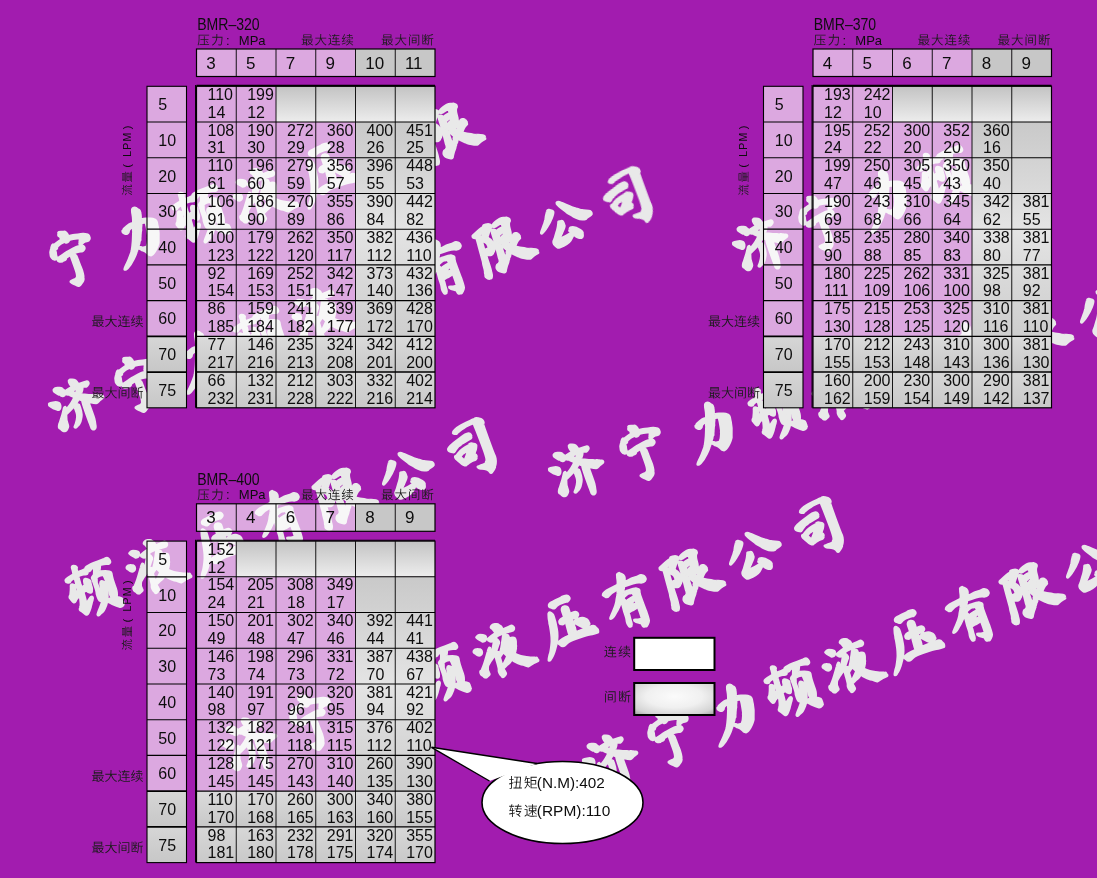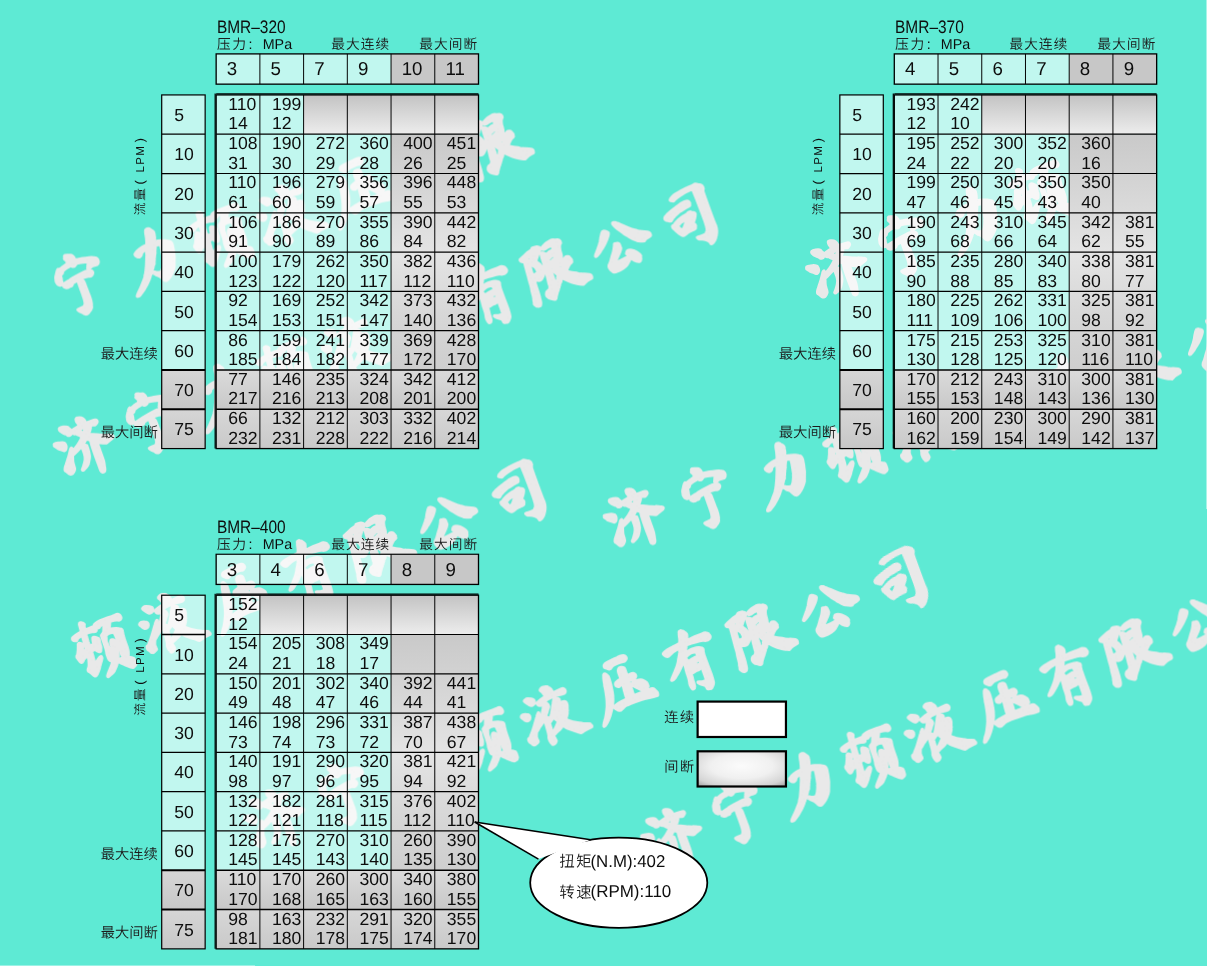--- a/index.html
+++ b/index.html
@@ -1,14 +1,14 @@
 <!DOCTYPE html>
 <html><head><meta charset="utf-8"><style>
 html,body{margin:0;padding:0;background:#fff;}
-.page{position:relative;width:1097px;height:878px;overflow:hidden;background:#5eead4;font-family:"Liberation Sans",sans-serif;}
+.page{position:relative;width:1097px;height:878px;overflow:hidden;background:#a21caf;font-family:"Liberation Sans",sans-serif;}
 svg text{font-family:"Liberation Sans",sans-serif;fill:#0d0d0d;}
 </style></head><body>
 <div class="page">
 <svg width="1097" height="878" viewBox="0 0 1097 878">
 <defs>
 <path id="b0" d="M154 496Q178 489 186 489Q196 489 218.0 476.5Q240 464 242 459Q257 411 227 376Q217 365 207.5 365.5Q198 366 184 380Q168 396 160 400Q151 404 137.0 418.5Q123 433 119 441Q113 452 100.0 465.0Q87 478 91.0 482.5Q95 487 95.0 493.0Q95 499 99 501Q116 508 154 496ZM546 745Q628 731 632 656L633 633H700Q757 633 776.0 629.5Q795 626 798 614Q804 591 772 576Q759 568 754.5 567.5Q750 567 742 573Q729 579 703 581Q676 584 676 577Q676 575 679 568Q689 553 628 486Q621 477 620.5 476.0Q620 475 622 468Q624 462 629 462Q643 462 740 411Q768 397 799.0 386.0Q830 375 832.0 372.5Q834 370 844.5 370.0Q855 370 862.0 364.5Q869 359 889.0 352.5Q909 346 910.5 342.5Q912 339 930 332Q959 319 937 303Q925 296 902.5 291.0Q880 286 853.0 273.0Q826 260 820 260Q814 260 774.5 278.5Q735 297 718 309Q690 326 687 314Q687 312 689 310Q692 303 691 161Q691 56 689.0 31.5Q687 7 681 -22Q671 -64 669 -81Q662 -121 639 -124Q625 -126 617 -117Q610 -109 609.0 -99.5Q608 -90 608 -48Q608 -27 608 -6Q605 87 609 264Q613 359 618 367Q622 373 619.5 376.5Q617 380 602 392Q580 408 576 413Q569 419 563.0 417.0Q557 415 546 403Q532 389 510 374Q480 353 480 349Q481 347 494 345Q512 343 522 332L534 321V273Q533 214 519 162Q509 131 485 96Q470 72 470 70Q470 65 443.0 44.0Q416 23 406 20Q393 16 382 9Q364 -2 358 7Q355 10 363 17Q380 30 428 101Q453 138 462.0 178.5Q471 219 468 281Q466 336 464.5 337.5Q463 339 437 326Q374 293 332 275Q294 259 290.0 255.0Q286 251 280.0 230.0Q274 209 271 202Q255 163 255 114Q255 72 249 56Q241 42 223.5 25.5Q206 9 198 8Q177 7 166.5 13.5Q156 20 146 42Q134 67 125 75Q119 82 118.0 85.0Q117 88 121.0 99.5Q125 111 133.5 125.0Q142 139 149 146Q153 149 188.5 196.0Q224 243 228 247Q231 250 260.0 293.0Q289 336 295 347Q304 361 313 361Q315 361 315.0 353.0Q315 345 313.5 334.5Q312 324 310 316Q307 309 311 309Q318 309 407 366Q449 394 484 427L519 461L505 480Q491 500 478 508Q461 519 461.0 530.0Q461 541 478 551Q492 556 502.0 553.0Q512 550 533 529Q548 515 553.5 512.0Q559 509 563 512Q568 517 592.0 548.5Q616 580 616 582Q616 586 606.5 587.0Q597 588 590 587Q584 586 565 586Q547 587 503.0 571.0Q459 555 453 547Q445 537 430.5 544.0Q416 551 407 566Q403 573 395 578Q390 581 387.5 580.0Q385 579 380 567Q374 556 370.5 554.0Q367 552 354 552Q336 552 327.5 562.5Q319 573 319.0 577.5Q319 582 307 588Q299 592 281.5 610.5Q264 629 249 653Q240 665 241.0 677.0Q242 689 252 693Q264 700 304.0 691.0Q344 682 358.0 671.5Q372 661 372.0 651.5Q372 642 377 638Q391 625 391 603Q391 594 392.0 592.5Q393 591 397 593Q407 598 448.0 609.0Q489 620 507 623Q546 626 538 632Q534 636 534.0 646.0Q534 656 526 678Q519 699 519.5 721.0Q520 743 529 745Q534 746 546 745Z"></path>
 <path id="b1" d="M539 276Q540 192 541 159Q544 110 538.0 55.0Q532 0 523 -11Q520 -16 520 -21Q520 -31 511.0 -44.0Q502 -57 491 -64Q477 -73 470 -78Q448 -98 428.0 -102.0Q408 -106 397 -93Q387 -82 380.0 -74.0Q373 -66 373.0 -62.0Q373 -58 360 -53Q351 -47 333.0 -26.0Q315 -5 318.5 -1.5Q322 2 367 3Q399 4 408.0 6.0Q417 8 428 16Q440 26 445.5 36.0Q451 46 457 78Q464 107 463.5 247.0Q463 387 465.0 390.5Q467 394 483.5 391.5Q500 389 511.0 383.5Q522 378 526.5 375.0Q531 372 534.5 358.5Q538 345 538.0 330.5Q538 316 539 276ZM683 476Q701 467 705.5 450.0Q710 433 697 420Q687 410 672.0 403.5Q657 397 652 401Q634 415 568.0 416.5Q502 418 448 406Q428 401 405.0 398.0Q382 395 376.0 391.5Q370 388 365 376Q359 366 349.5 363.0Q340 360 330 365Q322 368 314 363Q294 349 261 369Q247 378 245.0 382.0Q243 386 245 397Q247 412 254 417Q271 429 326 438Q351 442 363 446Q381 454 456.5 466.5Q532 479 590 485Q611 487 641.5 484.0Q672 481 683 476ZM455 795Q478 785 484 785Q498 785 510.5 762.5Q523 740 523 715V693L551 690Q617 683 635 679Q678 666 730 657Q760 651 765.5 646.5Q771 642 795 633Q817 627 826.5 616.5Q836 606 839 587Q843 559 827.0 540.5Q811 522 786 527Q753 532 737.5 531.0Q722 530 701 520Q689 515 681.5 512.0Q674 509 669.5 508.5Q665 508 663.5 510.0Q662 512 662 518Q662 528 666.0 530.0Q670 532 672.5 543.0Q675 554 690 577L707 602L692 608Q676 615 668 619Q648 629 593.0 639.0Q538 649 521 644Q511 642 511.0 636.0Q511 630 499 625Q474 610 453 632Q446 639 433.5 641.5Q421 644 415 639Q413 636 389 636Q373 635 343.5 625.5Q314 616 300 607Q291 602 291.0 593.5Q291 585 282 580Q276 575 273.0 575.0Q270 575 264 580Q258 583 255.5 583.5Q253 584 250.5 580.0Q248 576 247.0 568.5Q246 561 245 544Q243 514 237.0 496.0Q231 478 234 467Q239 449 224.5 433.5Q210 418 195 428Q182 438 177.0 444.0Q172 450 167 465Q161 481 161.0 488.5Q161 496 167 519Q173 553 177.5 558.0Q182 563 210 607Q238 654 247 653Q250 653 253 647Q255 639 262.0 639.0Q269 639 293 650Q322 661 360.5 670.5Q399 680 404 686Q407 690 408.5 703.0Q410 716 409.0 728.0Q408 740 406 740Q401 740 401.0 744.5Q401 749 395.0 755.0Q389 761 389.0 768.0Q389 775 395.0 778.0Q401 781 401.0 792.5Q401 804 404 807Q412 815 455 795Z"></path>
 <path id="b2" d="M609 792Q616 792 628.0 784.0Q640 776 640 770Q641 765 654 751Q670 735 673.0 723.0Q676 711 670 685Q666 657 657.0 627.5Q648 598 643 596Q638 592 639.5 585.0Q641 578 646 575Q653 573 667 573Q687 573 726.5 561.5Q766 550 796 537Q836 517 838.0 514.0Q840 511 848 507Q860 500 865.5 482.0Q871 464 868 443Q864 423 857 375Q844 280 793 164Q788 150 788 146Q788 141 767.5 114.0Q747 87 727 66Q699 36 664.5 12.5Q630 -11 612 -11Q604 -11 592.0 0.5Q580 12 575 26Q546 87 513 107Q500 114 498.0 120.5Q496 127 480 144Q453 172 466 172Q481 172 503 152Q522 136 565 131Q583 128 590.0 133.5Q597 139 622 171Q630 181 658 245Q665 261 665.0 268.0Q665 275 669 279Q675 285 691.5 367.0Q708 449 710 486L713 514L697 521Q679 527 656 527Q637 529 633.0 527.0Q629 525 627 517Q622 499 597 450Q595 443 591.5 430.0Q588 417 582.5 412.0Q577 407 577.0 401.5Q577 396 570.5 391.0Q564 386 564.0 376.5Q564 367 557.5 361.5Q551 356 551.0 350.0Q551 344 545 332Q526 296 526 283Q526 278 513.0 268.0Q500 258 500 253Q500 244 466 203Q463 198 441.5 168.0Q420 138 416.0 138.0Q412 138 412.0 131.5Q412 125 405.5 122.5Q399 120 399 117Q399 108 325 35Q247 -41 177 -77Q163 -84 149.0 -85.5Q135 -87 131 -81Q129 -78 170 -39Q242 30 259 52Q272 69 286.0 83.5Q300 98 311.0 111.5Q322 125 329.0 134.0Q336 143 336.0 147.0Q336 151 348 166Q364 189 383 229Q416 295 441 360Q463 415 469.0 428.5Q475 442 475.0 449.0Q475 456 481.0 469.0Q487 482 491.5 494.5Q496 507 498 515Q500 521 496 521Q493 521 481 519Q461 516 431 505Q412 497 405.5 492.5Q399 488 397 478Q393 466 382.0 457.5Q371 449 357 449Q344 450 327.0 466.5Q310 483 310.0 496.0Q310 509 314.5 509.0Q319 509 331 519Q344 533 396.5 550.5Q449 568 474 568Q490 568 505 571L521 573L538 624Q554 676 558.5 708.5Q563 741 571 763Q576 778 579.5 783.0Q583 788 589 790Q600 791 609 792Z"></path>
 <path id="b3" d="M658 404Q668 404 679.5 396.0Q691 388 698 377Q717 344 700 280Q689 237 680 190Q673 158 668 148L658 124Q633 63 601 27Q553 -27 538.5 -39.5Q524 -52 489 -64Q464 -72 453 -79Q428 -92 429 -78Q429 -77 429 -75Q432 -63 502 12Q544 56 570 99Q582 116 595.0 146.5Q608 177 610 190Q614 208 617 230Q635 315 635 347Q635 367 643.5 385.5Q652 404 658 404ZM345 779Q370 755 355 743Q349 738 346.5 712.0Q344 686 342 677Q342 672 344.5 670.5Q347 669 356 670Q371 670 431.5 672.0Q492 674 496.0 677.0Q500 680 500 689Q500 696 504.0 699.0Q508 702 521 706Q592 727 715 723Q793 722 827 725Q863 729 875.5 724.5Q888 720 894 702Q909 658 888 647Q876 641 868.5 641.0Q861 641 846 649Q814 665 751 668L721 669V655Q721 646 705.0 616.5Q689 587 678 572Q670 564 680 560Q686 559 702 557Q738 550 777.0 536.0Q816 522 837 506Q850 497 852.0 492.0Q854 487 853 477Q842 416 839.5 379.5Q837 343 837 274Q838 210 833.5 180.0Q829 150 816 118Q803 91 804.5 83.0Q806 75 828 64Q852 52 860.5 44.5Q869 37 871 37Q874 37 874.5 17.0Q875 -3 874.5 -25.0Q874 -47 871 -54Q865 -73 830 -79Q818 -81 806.5 -74.5Q795 -68 762 -39Q743 -22 709.0 11.0Q675 44 668 52Q663 60 661.5 73.5Q660 87 665 91Q670 93 709 96L748 99L738 119Q727 141 729 158Q739 235 742.0 275.0Q745 315 744 379Q743 438 740.0 460.5Q737 483 731.0 492.0Q725 501 709 504Q690 510 667 510Q649 510 627.0 504.0Q605 498 603 492Q602 487 591 450L578 413L581 292Q583 194 580.0 169.5Q577 145 562 132Q551 121 542.5 125.0Q534 129 532 144Q529 160 529.0 204.0Q529 248 532 253Q543 271 544 409L545 512L556 520Q566 530 578 536Q588 541 593.0 549.0Q598 557 607 580L626 630Q640 663 637 666Q632 675 600.5 666.5Q569 658 560 646Q554 637 543.0 637.0Q532 637 523 646Q512 655 506.0 651.0Q500 647 500 632Q500 587 446 614Q426 624 383 624H340L333 591Q328 559 325 492Q324 434 328.0 425.0Q332 416 355 424Q374 430 386.0 430.0Q398 430 398 434Q398 440 402.5 473.0Q407 506 410 511Q420 549 470 502Q492 483 489 475Q478 435 478 389Q479 361 468.5 338.5Q458 316 458.0 312.0Q458 308 451 303Q444 297 426.5 310.0Q409 323 399.5 341.0Q390 359 387.5 360.5Q385 362 371 359L342 352Q321 347 322 304Q322 275 316 230Q313 207 311.5 193.5Q310 180 310.0 171.0Q310 162 311.5 159.0Q313 156 315 156Q326 156 386 202Q430 237 438 217Q443 206 418 173Q399 149 388.5 132.0Q378 115 371.5 108.5Q365 102 356 85Q344 62 285 1Q280 -5 268.5 -7.5Q257 -10 251 -6Q244 -2 227.0 32.5Q210 67 199 76Q176 95 198 118Q208 129 208.0 133.0Q208 137 215 143Q224 151 239.5 202.0Q255 253 260 298Q263 310 261.5 313.0Q260 316 256 316Q248 316 216.5 299.0Q185 282 178 275L160 256Q144 239 133.0 247.0Q122 255 113 290Q106 319 102.0 326.0Q98 333 101.0 343.5Q104 354 112 359Q120 363 128 378Q162 445 173 481Q179 506 185.0 512.5Q191 519 200 517Q210 514 220.0 504.5Q230 495 232.5 487.0Q235 479 230 475Q225 471 225.0 462.0Q225 453 215 421Q202 384 208 381Q210 380 218 381Q266 389 269 400Q271 406 273.5 472.0Q276 538 280.0 575.5Q284 613 283 615Q280 617 250.0 611.0Q220 605 208 599Q192 590 187 582Q178 565 152.0 578.5Q126 592 130 612Q134 622 138 625Q146 631 188.5 643.0Q231 655 252 658Q282 663 285.0 666.0Q288 669 292.5 706.5Q297 744 297 764Q297 783 303 788Q309 795 321.0 792.0Q333 789 345 779Z"></path>
 <path id="b4" d="M122 480Q149 470 156.5 455.0Q164 440 155 417Q148 399 129.0 392.5Q110 386 94 397Q86 402 77.0 413.0Q68 424 68 429Q68 432 56 448Q45 463 45.0 470.0Q45 477 55 485Q75 501 122 480ZM593 552Q607 552 625.0 545.0Q643 538 646 532Q656 513 635 493Q624 482 621 474Q619 469 621.0 467.5Q623 466 636 469Q653 472 681 471Q720 471 732 449Q736 441 732.5 417.0Q729 393 719 371Q710 350 710.0 338.5Q710 327 704.5 323.0Q699 319 696.5 306.0Q694 293 685.0 280.5Q676 268 670.5 257.5Q665 247 654.0 236.5Q643 226 642.5 221.0Q642 216 668 190Q713 143 807 96Q847 76 857.0 69.0Q867 62 892.5 55.0Q918 48 927.5 41.5Q937 35 947.5 33.0Q958 31 959.0 19.0Q960 7 964.5 3.0Q969 -1 967.5 -7.5Q966 -14 962 -15Q958 -16 940 -16Q882 -19 847 -30Q835 -33 812 -39L790 -43L768 -28Q747 -13 740.0 -4.0Q733 5 720 12Q706 19 654.5 62.5Q603 106 603 110Q603 115 589.5 131.5Q576 148 572 148Q565 148 553.5 137.5Q542 127 521.5 116.0Q501 105 490 103Q478 99 434 78L389 58L392 41Q394 23 397.0 13.0Q400 3 402 -15Q405 -28 403.0 -32.5Q401 -37 390 -46Q379 -56 364.5 -61.0Q350 -66 344 -63Q338 -62 335.5 -48.0Q333 -34 329.0 -33.0Q325 -32 321.0 2.5Q317 37 322 47Q338 72 345 187Q350 261 354.0 277.0Q358 293 356 313L355 335L338 320Q321 305 321.0 299.5Q321 294 305.0 286.0Q289 278 280.5 270.0Q272 262 258.0 254.0Q244 246 222.0 226.0Q200 206 186.0 196.5Q172 187 160 153Q149 127 147.5 115.5Q146 104 149 69Q151 51 150.0 47.5Q149 44 140 41Q130 37 115 29Q90 15 80 27Q75 33 69.5 33.0Q64 33 61.5 45.5Q59 58 45.5 71.5Q32 85 32 103Q32 136 46 136Q58 136 120 207Q153 246 256 389Q293 443 300 443Q302 443 303 441Q305 435 291.5 414.0Q278 393 250.0 336.5Q222 280 218 275Q197 236 205 236Q208 236 215 245Q225 256 243.5 276.0Q262 296 275.5 316.0Q289 336 319.5 374.0Q350 412 353 419Q361 433 375 455Q383 466 397.0 494.0Q411 522 426.5 531.0Q442 540 446 540Q453 540 461.5 525.0Q470 510 471 496Q472 485 470.5 479.0Q469 473 459 462Q445 447 423.5 417.0Q402 387 385 371Q366 351 369 351Q370 351 373 351Q376 352 393 339L410 325L407 302Q404 279 408 279Q412 279 420.5 287.5Q429 296 436 307Q444 321 454 330Q475 354 512 424Q541 479 544.0 483.0Q547 487 563 520Q575 542 579.0 547.0Q583 552 593 552ZM598 428Q592 418 578 412Q564 405 564.0 401.5Q564 398 578 396Q593 393 604 387Q611 383 613.5 383.5Q616 384 621 390Q627 400 629.0 412.5Q631 425 621 431Q611 437 607.5 436.5Q604 436 598 428ZM531 357 518 347 538 327Q560 308 560.0 305.0Q560 302 568.0 293.0Q576 284 579 291Q583 297 582.5 308.0Q582 319 577 321Q572 323 572.0 335.0Q572 347 566.0 349.0Q560 351 558 358Q551 376 531 357ZM475 304Q470 297 436 275L402 251L399 229Q396 201 394.0 165.5Q392 130 392.0 109.0Q392 88 394 84Q396 84 410 97Q493 176 520 207L535 223L527 238Q512 262 497 299Q488 320 475 304ZM268 668Q290 656 296.0 646.0Q302 636 299 617Q297 602 281.5 591.0Q266 580 248 581Q238 582 230.5 588.5Q223 595 198 626Q163 671 165 676Q168 685 205 693Q217 695 268 668ZM511 768Q523 766 539.5 759.5Q556 753 556 750Q556 748 566.0 734.0Q576 720 584 710Q591 703 595 659Q596 654 595 647Q593 643 599 643Q606 642 660 647Q736 655 747.5 655.0Q759 655 767 645Q780 631 777.0 613.0Q774 595 757 587Q743 582 676 592Q649 596 577.0 594.0Q505 592 489.5 586.5Q474 581 460 578Q445 574 423.0 564.0Q401 554 394 546Q381 532 361.5 537.5Q342 543 333 564Q325 581 326.5 582.0Q328 583 355 595Q385 608 458 625Q478 629 481.0 631.0Q484 633 476.0 657.0Q468 681 463.5 700.0Q459 719 447 731Q440 740 439.5 743.0Q439 746 443 752Q451 762 468.5 767.5Q486 773 491.0 771.5Q496 770 511 768Z"></path>

